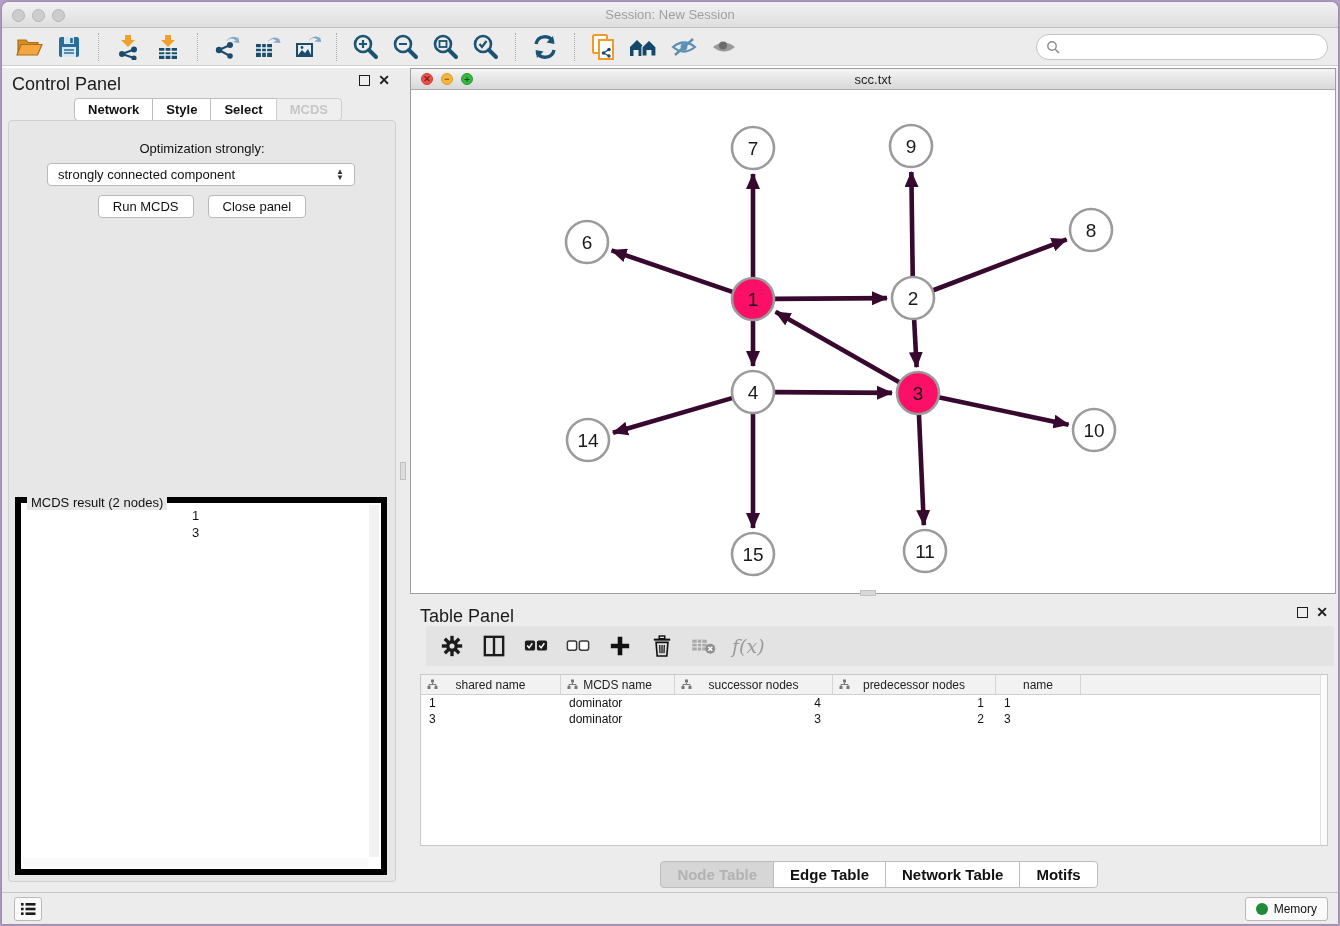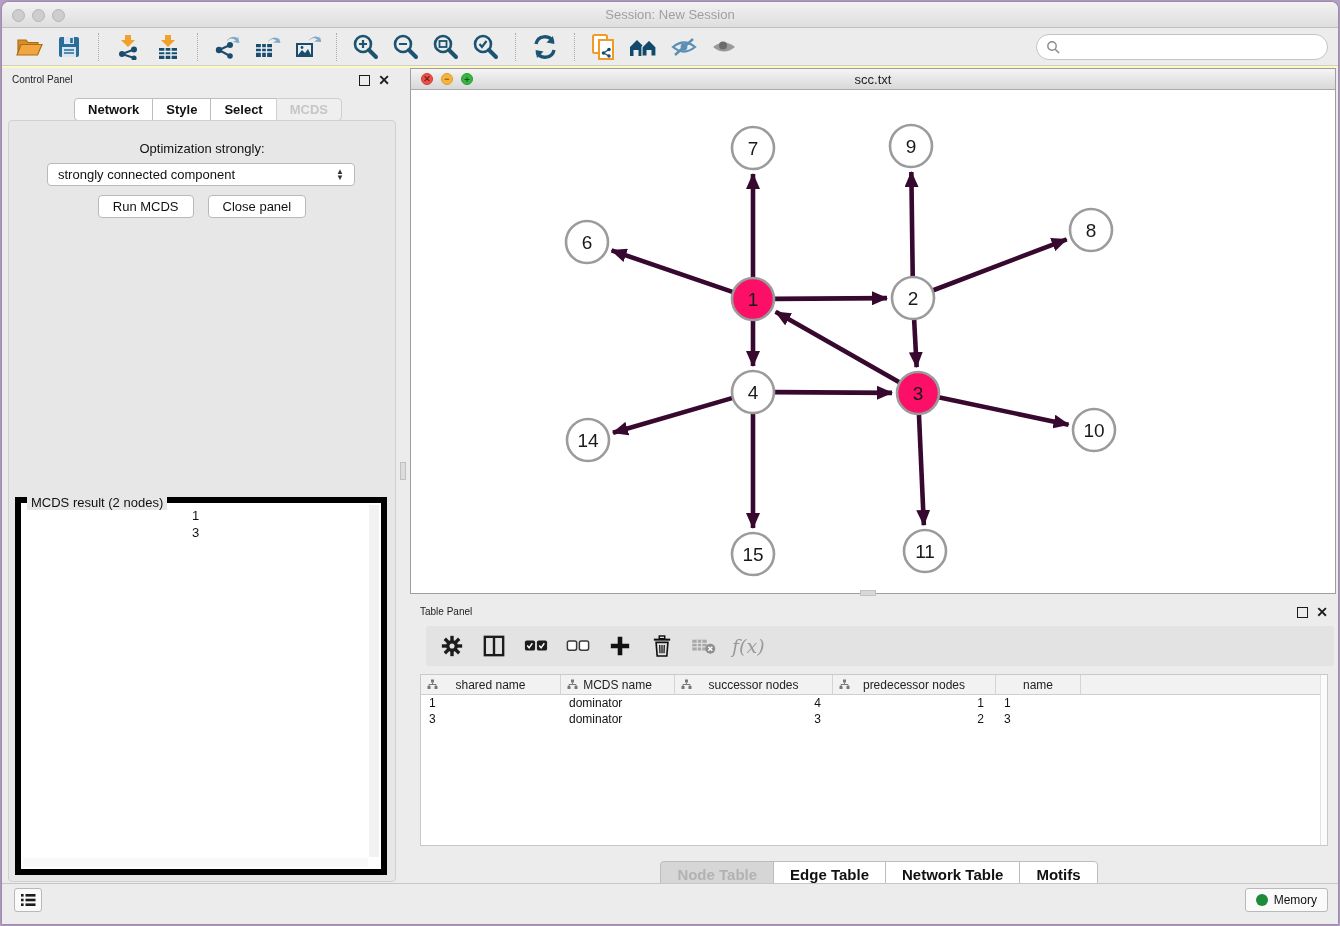--- a/index.html
+++ b/index.html
@@ -1,18 +1,18 @@
 <!DOCTYPE html>
 <html><head>
 <meta charset="utf-8">
 <style>
   * { margin:0; padding:0; box-sizing:border-box; }
   html,body { width:1340px; height:926px; }
   body { background:#b49fc6; font-family:"Liberation Sans", sans-serif; position:relative; overflow:hidden; }
-  .window { position:absolute; left:2px; top:2px; right:2px; bottom:2px; background:#fef9c3;
+  .window { position:absolute; left:2px; top:2px; right:2px; bottom:2px; background:#ffffff;
             border-radius:7px 7px 0 0; overflow:hidden; box-shadow:0 0 3px rgba(0,0,0,.35); }
 
   
   .titlebar { height:26px; background:linear-gradient(#f2f2f2,#dedede); border-bottom:1px solid #bfbfbf; position:relative; }
   .tl-dot { position:absolute; top:6.5px; width:13px; height:13px; border-radius:50%; background:#cdcdcd; border:1px solid #b5b5b5; }
   .titlebar .t1{left:10px;} .titlebar .t2{left:30px;} .titlebar .t3{left:50px;}
   .title-text { position:absolute; left:0; right:0; top:5px; text-align:center; font-size:13px; color:#9f9f9f; }
 
   
   .toolbar { height:38px; border-bottom:1px solid #cfcfcf; display:flex; align-items:center; padding:0 10px; gap:6px; background:#ececec; }
@@ -21,21 +21,21 @@
   .search-wrap { margin-left:auto; width:292px; height:26px; background:#fff; border:1px solid #c3c3c3; border-radius:13px;
                  display:flex; align-items:center; padding:0 9px; gap:5px; }
   .search-wrap input { border:none; outline:none; flex:1; font-size:13px; background:transparent; font-family:"Liberation Sans",sans-serif; }
 
   
   .main { position:absolute; top:66px; left:0; right:0; bottom:32px; background:#ececec; }
 
   
   .cpanel { position:absolute; left:0; top:0; width:400px; height:822px; }
   .panel-head { position:absolute; left:0; top:0; right:0; height:28px; }
-  .panel-title { position:absolute; left:10px; top:6px; font-size:10px; color:#1b1b1b; }
+  .panel-title { position:absolute; left:10px; top:6px; font-size:18px; color:#1b1b1b; }
   .ph-float { position:absolute; top:7px; width:11px; height:11px; border:1.5px solid #1b1b1b; }
   .ph-close { position:absolute; top:4px; font-size:14px; font-weight:bold; color:#1b1b1b; line-height:16px; }
   .cpanel .ph-float{ right:32px; } .cpanel .ph-close{ right:12px; }
 
   .cp-tabs { position:absolute; top:30px; left:0; right:0; display:flex; justify-content:center; }
   .seg { border:1px solid #bdbdbd; background:#fff; color:#111; font-size:13px; font-weight:bold;
          padding:3px 13px; margin-left:-1px; cursor:default; }
   .seg:first-child { border-radius:4px 0 0 4px; margin-left:12px; }
   .seg:last-child { border-radius:0 4px 4px 0; }
   .seg.selected { background:#efefef; color:#c6c6c6; border-color:#cfcfcf; }
@@ -82,21 +82,21 @@
   .th .hicon { position:absolute; left:6px; top:4px; }
   .tr { display:flex; height:16px; }
   .td { font-size:12px; color:#111; flex:0 0 auto; padding:1px 8px 0 8px; overflow:hidden; white-space:nowrap; }
   .td.right { text-align:right; padding-right:12px; }
   .tp-vtrack { position:absolute; top:0; bottom:0; right:0; width:7px; border-left:1px solid #e2e2e2; background:#fbfbfb; }
   .tp-tabs { position:absolute; bottom:2px; left:0; right:0; display:flex; justify-content:center; }
   .tp-tabs .seg { font-weight:normal; padding:4px 16px; font-size:15px; font-weight:bold; }
   .tp-tabs .seg.selected { background:#d6d6d6; color:#b2b2b2; border-color:#bdbdbd; }
 
   
-  .statusbar { position:absolute; left:0; right:0; bottom:0; height:41px; background:#ececec; border-top:1px solid #c6c6c6; }
+  .statusbar { position:absolute; left:0; right:0; bottom:0; height:32px; background:#ececec; border-top:1px solid #c6c6c6; }
   .sb-left { position:absolute; left:12px; top:4px; width:28px; height:24px; background:#fafafa; border:1px solid #b9b9b9;
              border-radius:3px; display:flex; align-items:center; justify-content:center; }
   .sb-mem { position:absolute; right:10px; top:4px; height:24px; background:#fafafa; border:1px solid #b9b9b9; border-radius:3px;
             display:flex; align-items:center; gap:6px; padding:0 10px; font-size:12px; color:#111; }
   .mem-dot { width:12px; height:12px; border-radius:50%; background:#1d8b3a; }
 
   svg { display:block; }
 </style>
 </head>
 <body>

